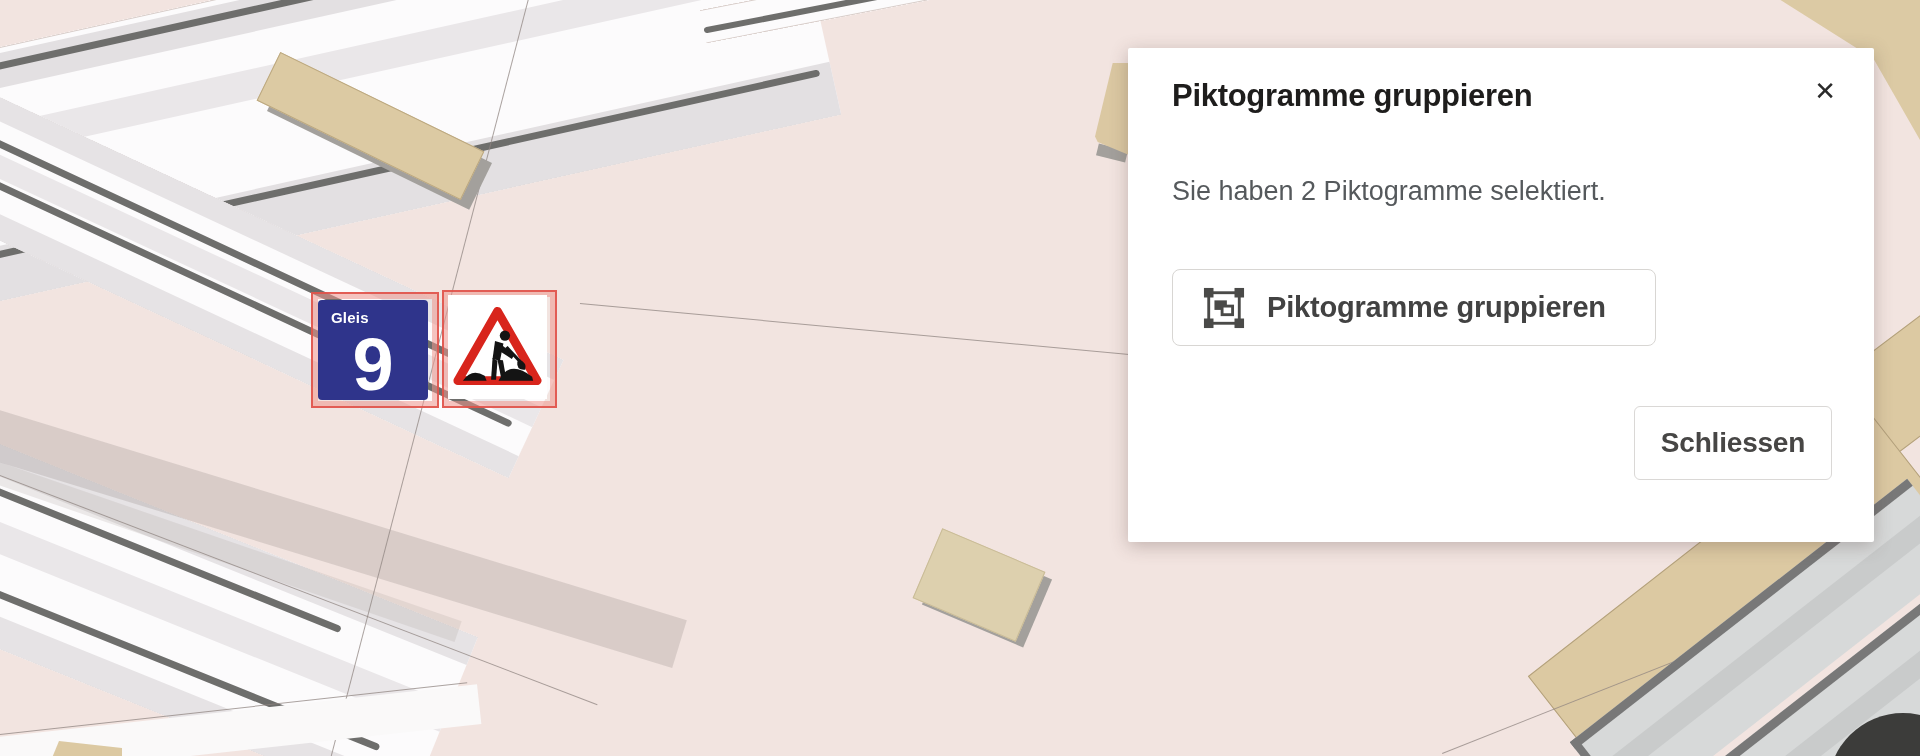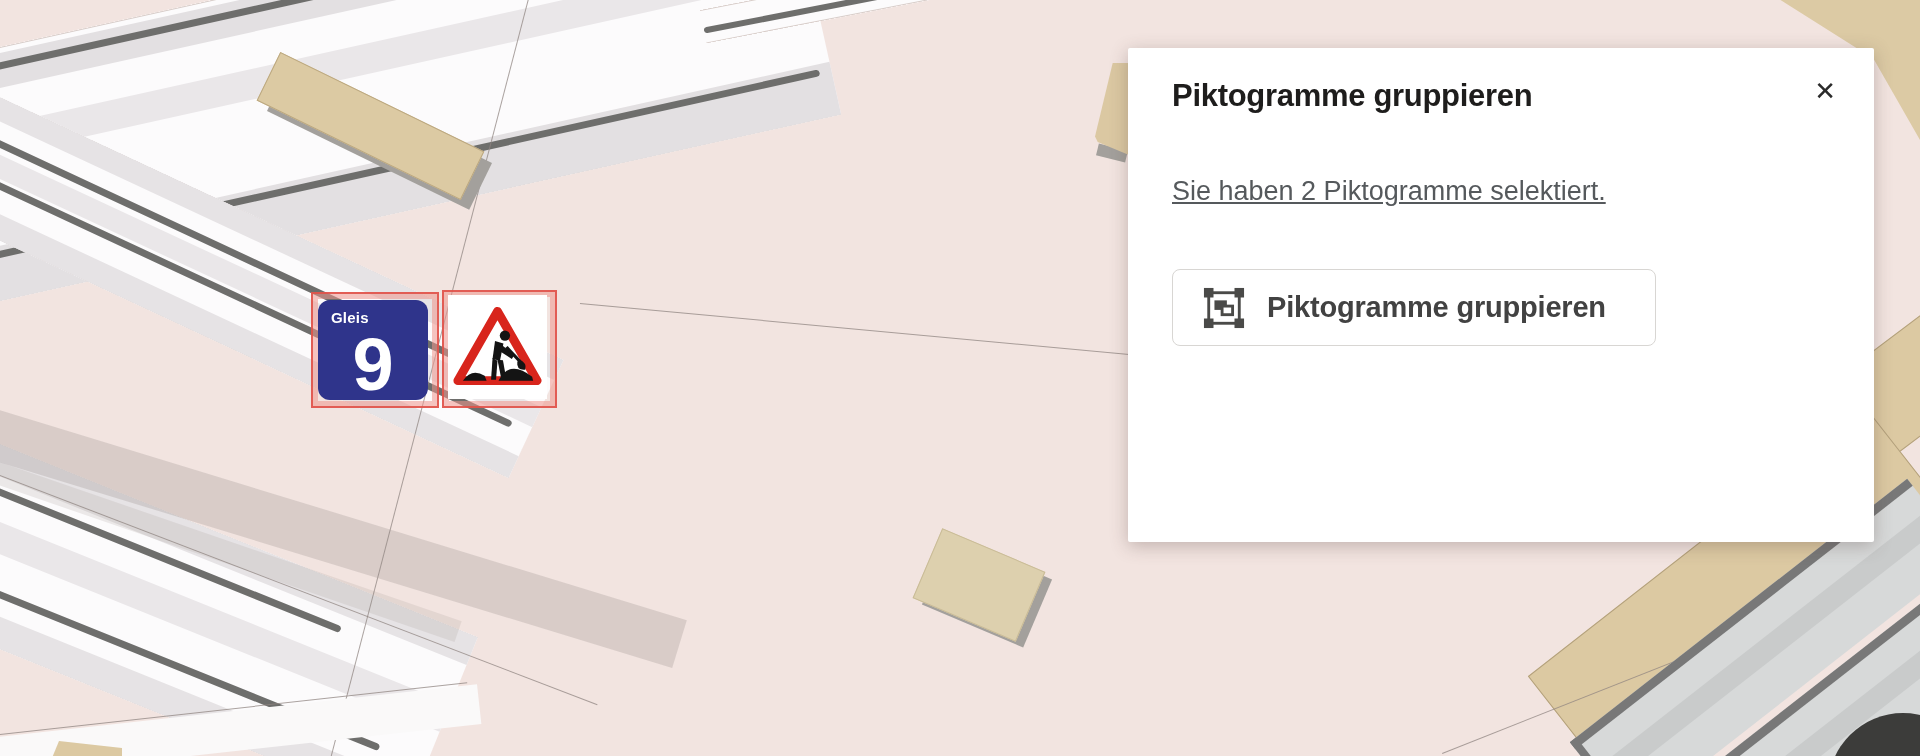--- a/index.html
+++ b/index.html
@@ -56,33 +56,33 @@
   .s2{left:1700px;top:640px;width:380px;height:110px;transform:rotate(-38deg);}
   .slabStripe{position:absolute;left:0;right:0;top:28px;height:22px;background:#c9cbcb;}
   .disc{left:1828px;top:713px;width:150px;height:150px;border-radius:50%;background:#3c3c3a;}
 
   
   .selbox{position:absolute;border:2px solid rgba(224,84,76,.95);
           box-shadow:inset 0 0 0 5px rgba(238,150,140,.55);cursor:pointer;}
   .selG{left:311px;top:292px;width:124px;height:112px;}
   .selC{left:442px;top:290px;width:111px;height:114px;}
   .gleisSign{position:absolute;left:318px;top:300px;width:110px;height:100px;
-             background:#2f348b;border-radius:12px;cursor:pointer;}
+             background:#2f348b;border-radius:4px;cursor:pointer;}
   .gleisLabel{position:absolute;left:13px;top:9px;color:#fff;font-size:15px;font-weight:700;letter-spacing:.2px;}
   .gleisNumber{position:absolute;left:0;right:0;bottom:-2px;text-align:center;color:#fff;
                font-size:74px;font-weight:700;line-height:1;}
   .constSign{position:absolute;left:448px;top:295px;width:99px;height:104px;background:#fff;cursor:pointer;}
   .constSign svg{position:absolute;left:0;top:0;width:100%;height:100%;}
 
   
   .dialog{left:1128px;top:48px;width:746px;height:494px;background:#fff;border-radius:2px;
           box-shadow:0 4px 18px rgba(80,60,55,.30);z-index:50;}
   .dlgTitle{position:absolute;left:44px;top:30px;font-size:31px;font-weight:700;color:#1e1d1c;letter-spacing:-.3px;}
   .dlgClose{position:absolute;right:38px;top:28px;font-size:26px;color:#2b2b2b;cursor:pointer;line-height:1.2;}
-  .dlgMsg{position:absolute;left:44px;top:128px;font-size:27px;color:#55595c;text-decoration:underline;}
+  .dlgMsg{position:absolute;left:44px;top:128px;font-size:27px;color:#55595c;}
   .groupBtn{position:absolute;left:44px;top:221px;width:484px;height:77px;background:#fff;
             border:1px solid #d8d6d3;border-radius:8px;display:flex;align-items:center;
             padding-left:30px;box-sizing:border-box;gap:22px;cursor:pointer;}
   .groupBtn .lbl{font-size:29px;font-weight:700;color:#424242;letter-spacing:-.2px;}
   .closeBtn{position:absolute;left:506px;top:358px;width:196px;height:72px;background:#fff;
             border:1px solid #dad8d6;border-radius:6px;display:flex;align-items:center;justify-content:center;
             font-size:28px;font-weight:700;color:#474645;cursor:pointer;letter-spacing:-.2px;}
 </style>
 </head>
 <body>
@@ -181,15 +181,16 @@
         <rect x="1" y="1" width="10" height="10" fill="#4a4a48"></rect>
         <rect x="33" y="1" width="10" height="10" fill="#4a4a48"></rect>
         <rect x="1" y="33" width="10" height="10" fill="#4a4a48"></rect>
         <rect x="33" y="33" width="10" height="10" fill="#4a4a48"></rect>
         <rect x="12" y="14" width="13" height="10" fill="#4a4a48"></rect>
         <rect x="20" y="20" width="11" height="9" fill="#ffffff" stroke="#4a4a48" stroke-width="3"></rect>
       </svg>
       <span class="lbl">Piktogramme gruppieren</span>
     </div>
 
+    <div class="closeBtn">Schliessen</div>
   </div>
 
 </div>
 
 </body></html>

